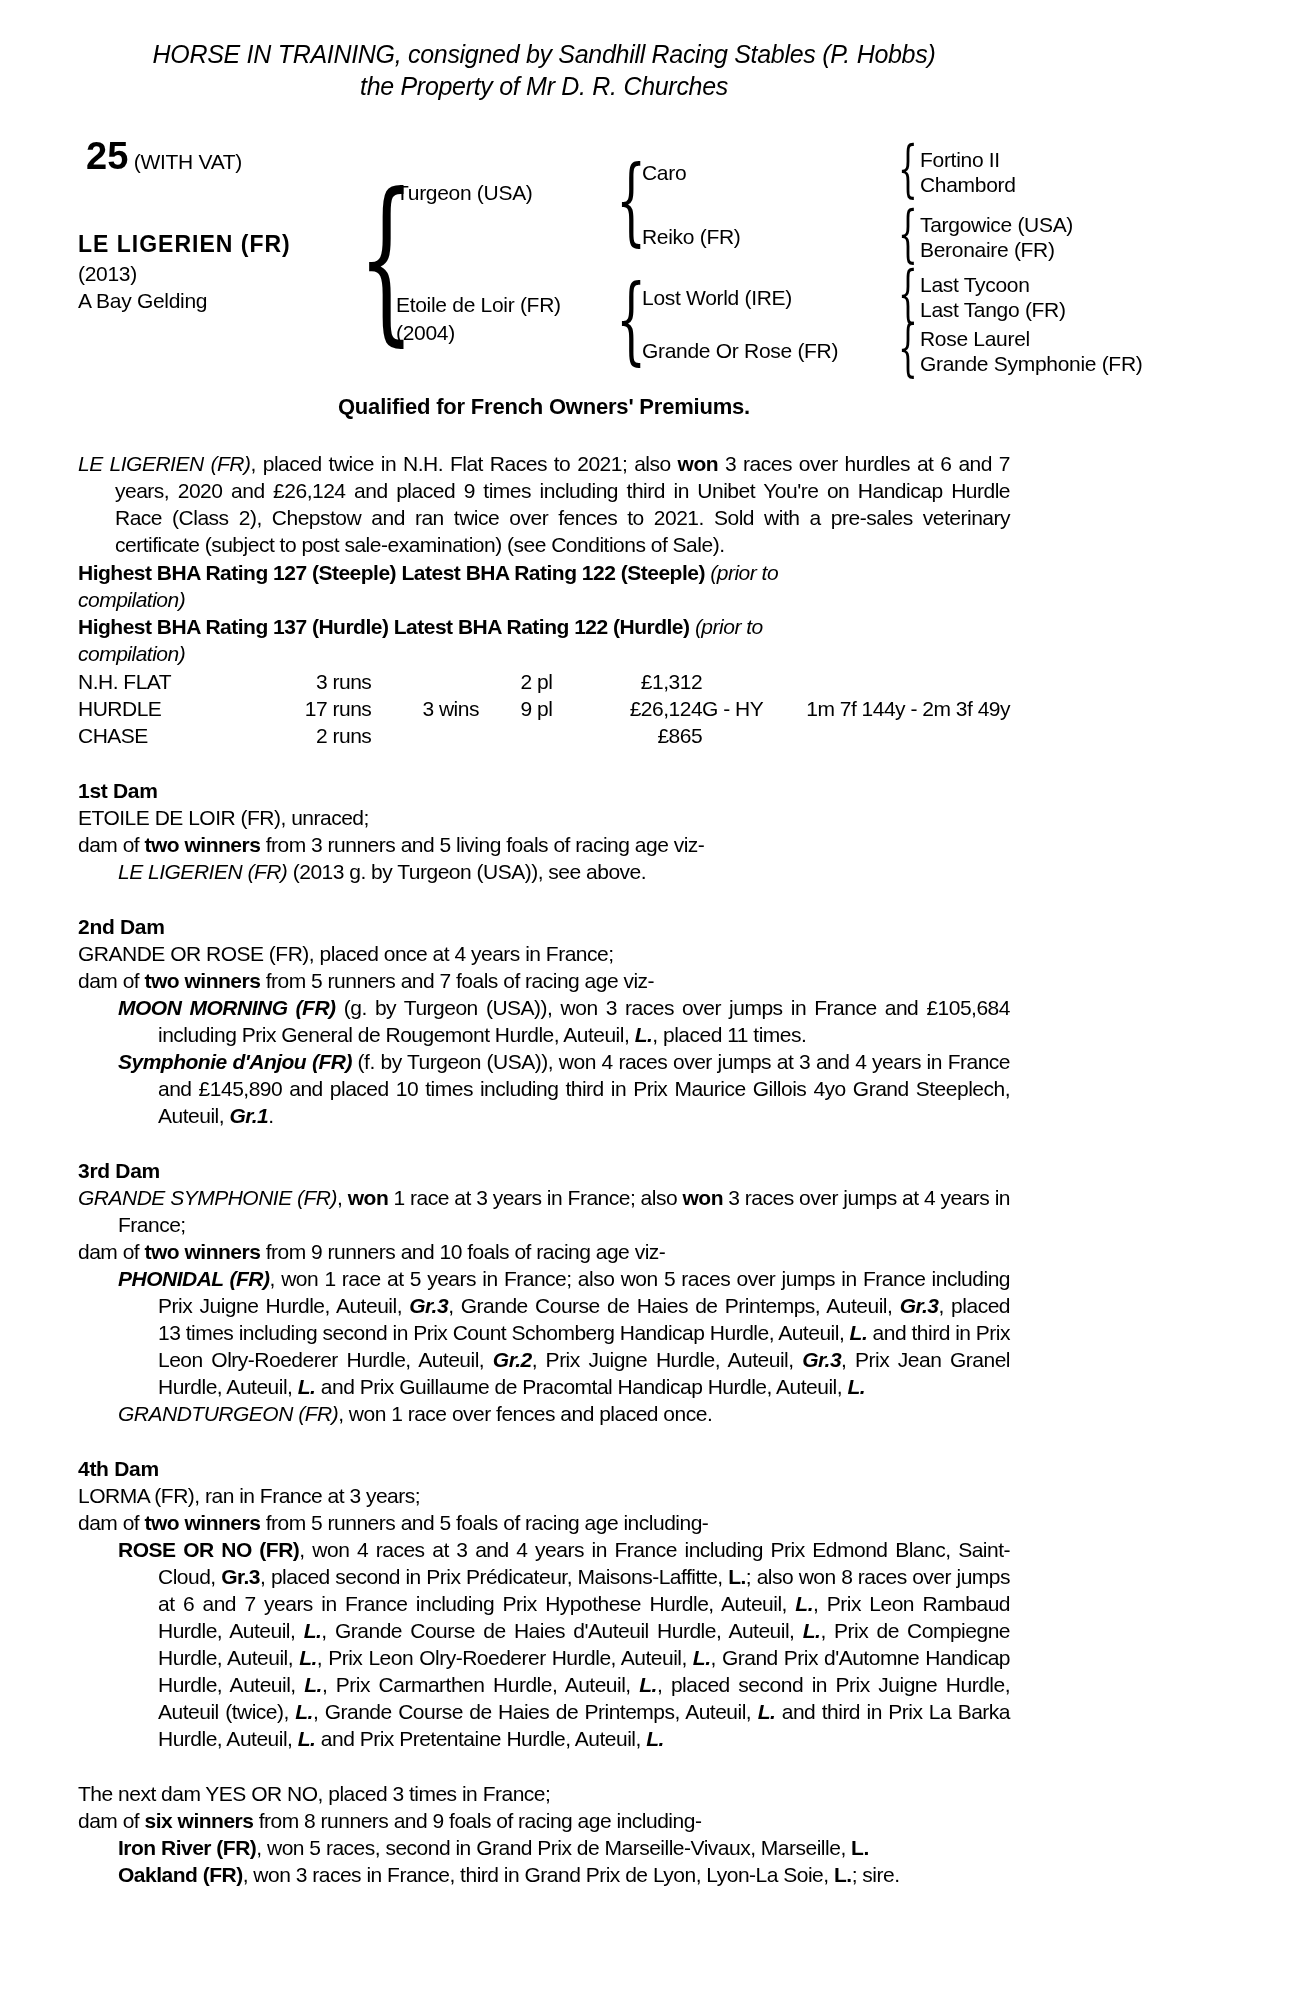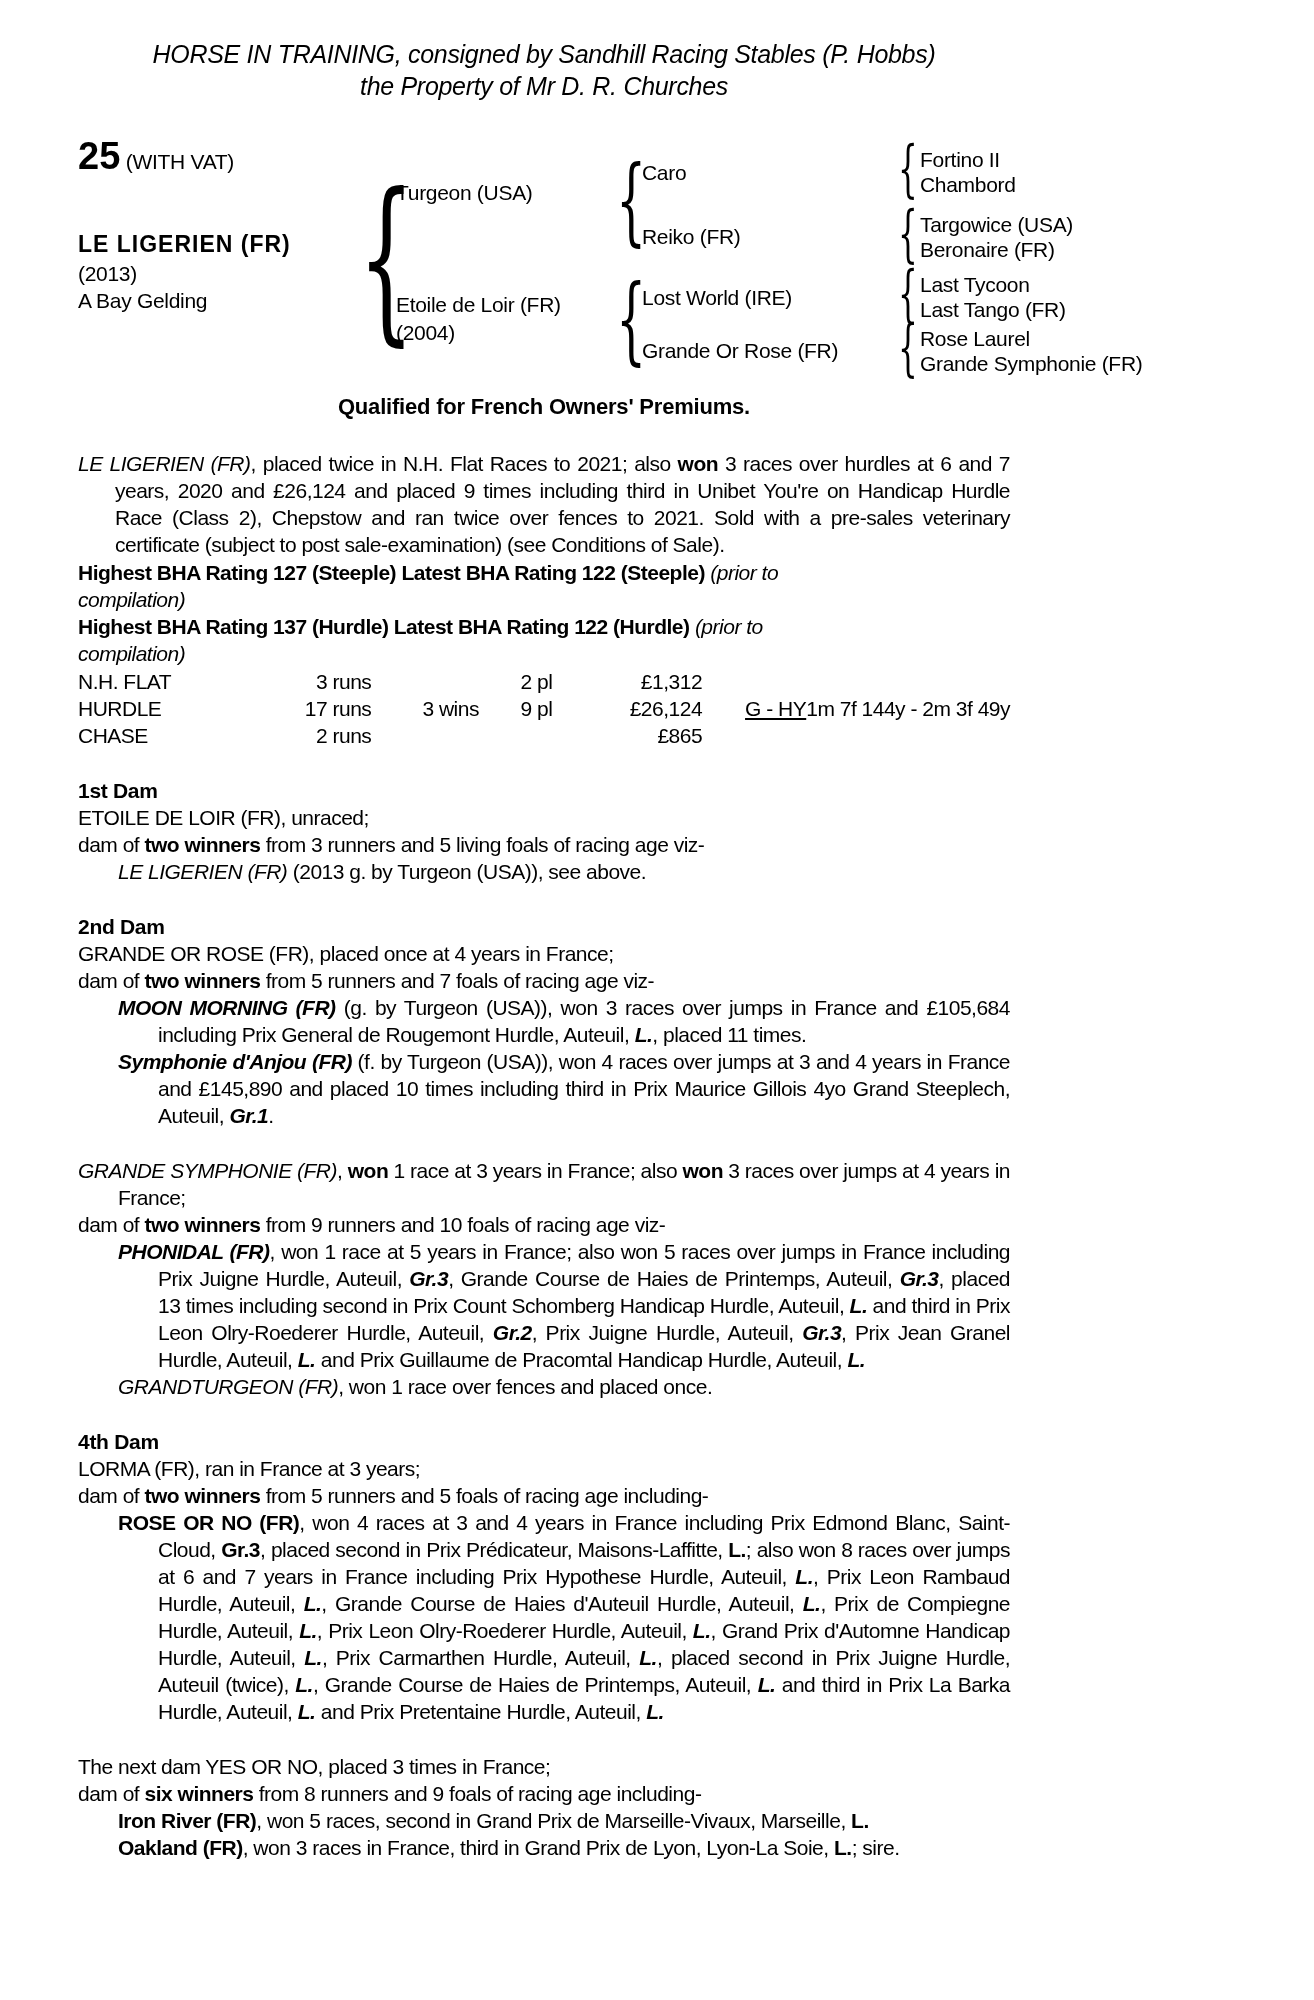--- a/index.html
+++ b/index.html
@@ -32,36 +32,36 @@
   .b{font-weight:bold;}
   .i{font-style:italic;}
   
   table.figures{border-collapse:collapse;table-layout:fixed;font-size:21px;letter-spacing:-0.5px;margin-top:1px;}
   table.figures td{padding:0;height:27px;line-height:27px;white-space:nowrap;overflow:visible;}
   td.c-type{width:170px;text-align:left;}
   td.c-runs{width:148px;text-align:right;}
   td.c-wins{width:117px;text-align:right;}
   td.c-pl{width:81px;text-align:right;}
   td.c-money{width:164px;text-align:right;}
-  td.c-going{width:112px;text-align:right;padding-left:37px;box-sizing:content-box;text-decoration:underline;}
+  td.c-going{width:112px;text-align:left;padding-left:37px;box-sizing:content-box;}
   td.c-dist{text-align:left;padding-left:37px;}
 </style>
 </head>
 <body>
 
 <div class="page">
 
   <div class="hdr">
     <div>HORSE IN TRAINING, consigned by Sandhill Racing Stables (P. Hobbs)</div>
     <div>the Property of Mr D. R. Churches</div>
   </div>
 
   <div class="pedigree">
 
-    <div class="ped-item" style="left:0;top:24px;">
+    <div class="ped-item" style="left:8px;top:24px;">
       <span class="lot-num">25</span>
       <span class="lot-vat">(WITH VAT)</span>
     </div>
     <div class="ped-item lot-name" style="left:0;top:112px;">LE LIGERIEN (FR)</div>
     <div class="ped-item" style="left:0;top:141px;">(2013)</div>
     <div class="ped-item" style="left:0;top:168px;">A Bay Gelding</div>
 
     <span class="brace" style="left:280px;top:50px;font-size:178px;">{</span>
 
     <div class="ped-item" style="left:318px;top:60px;">Turgeon (USA)</div>
@@ -144,20 +144,21 @@
     <p class="dam-heading">2nd Dam</p>
     <div>
           <p class="para intro"><span>GRANDE OR ROSE (FR), placed once at 4 years in France;</span></p>
           <p class="para intro"><span>dam of </span><span class="b">two winners</span><span> from 5 runners and 7 foals of racing age viz-</span></p>
           <p class="para entry"><span class="b i">MOON MORNING (FR)</span><span> (g. by Turgeon (USA)), won 3 races over jumps in France and £105,684 including Prix General de Rougemont Hurdle, Auteuil, </span><span class="b i">L.</span><span>, placed 11 times.</span></p>
           <p class="para entry"><span class="b i">Symphonie d'Anjou (FR)</span><span> (f. by Turgeon (USA)), won 4 races over jumps at 3 and 4 years in France and £145,890 and placed 10 times including third in Prix Maurice Gillois 4yo Grand Steeplech, Auteuil, </span><span class="b i">Gr.1</span><span>.</span></p>
         </div>
   </div>
 
   <div class="section">
+    <p class="dam-heading">3rd Dam</p>
     <div>
           <p class="para intro"><span class="i">GRANDE SYMPHONIE (FR)</span><span>, </span><span class="b">won</span><span> 1 race at 3 years in France; also </span><span class="b">won</span><span> 3 races over jumps at 4 years in France;</span></p>
           <p class="para intro"><span>dam of </span><span class="b">two winners</span><span> from 9 runners and 10 foals of racing age viz-</span></p>
           <p class="para entry"><span class="b i">PHONIDAL (FR)</span><span>, won 1 race at 5 years in France; also won 5 races over jumps in France including Prix Juigne Hurdle, Auteuil, </span><span class="b i">Gr.3</span><span>, Grande Course de Haies de Printemps, Auteuil, </span><span class="b i">Gr.3</span><span>, placed 13 times including second in Prix Count Schomberg Handicap Hurdle, Auteuil, </span><span class="b i">L.</span><span> and third in Prix Leon Olry-Roederer Hurdle, Auteuil, </span><span class="b i">Gr.2</span><span>, Prix Juigne Hurdle, Auteuil, </span><span class="b i">Gr.3</span><span>, Prix Jean Granel Hurdle, Auteuil, </span><span class="b i">L.</span><span> and Prix Guillaume de Pracomtal Handicap Hurdle, Auteuil, </span><span class="b i">L.</span></p>
           <p class="para entry"><span class="i">GRANDTURGEON (FR)</span><span>, won 1 race over fences and placed once.</span></p>
         </div>
   </div>
 
   <div class="section">
     <p class="dam-heading">4th Dam</p>

